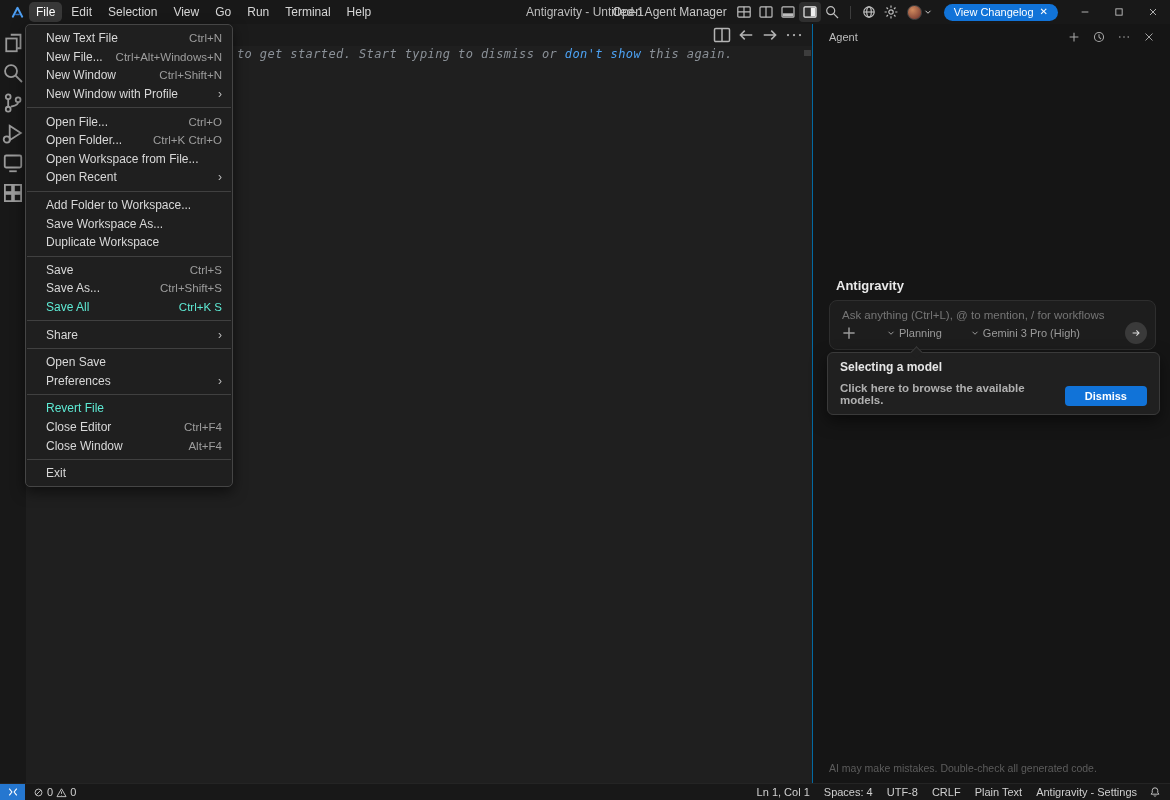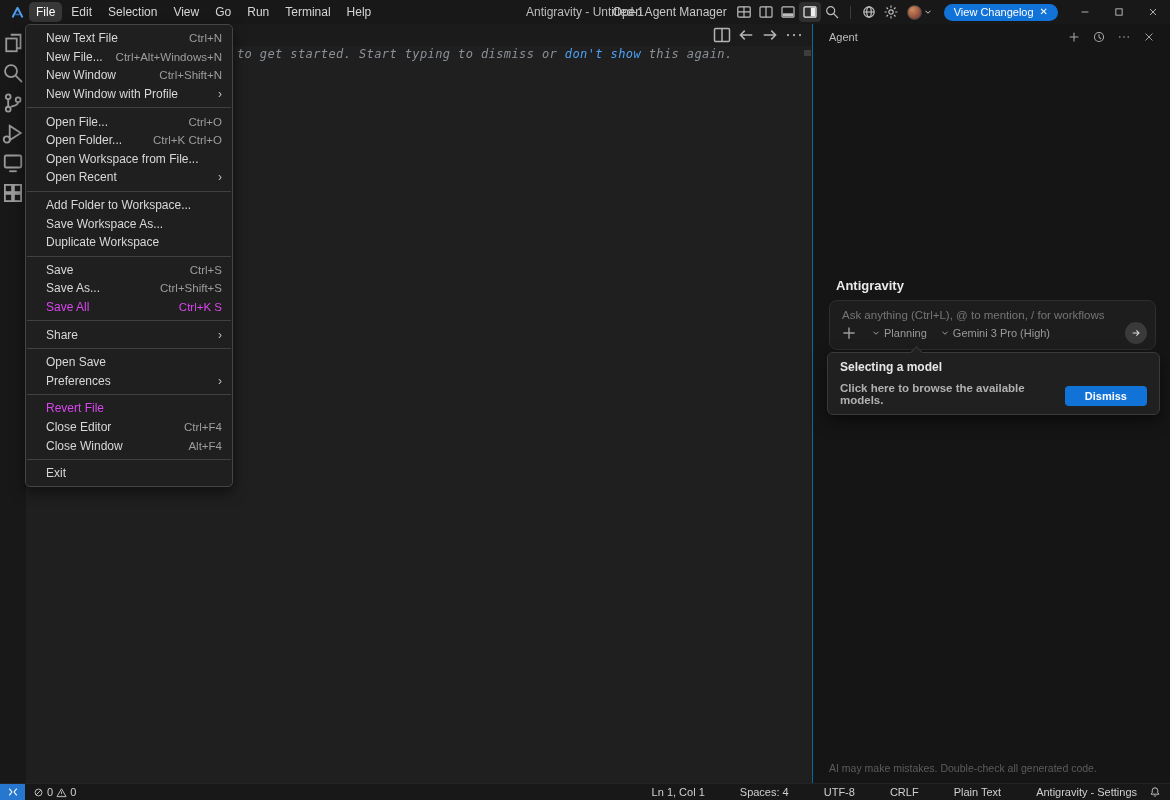--- a/index.html
+++ b/index.html
@@ -50,44 +50,44 @@
 
   
   .agent-panel { position:relative; width:358px; background:#151515; border-left:1px solid #0369a1; font-size:12px; }
   .ap-header { height:26px; display:flex; align-items:center; padding:0 12px 0 16px; }
   .ap-title { font-size:11px; color:#bdbdbd; }
   .ap-header-icons { margin-left:auto; display:flex; align-items:center; gap:7px; color:#a8a8a8; }
   .ap-iconbtn { display:inline-flex; width:18px; height:18px; align-items:center; justify-content:center; }
   .ap-brand { position:absolute; top:254px; left:23px; font-size:13px; font-weight:bold; color:#e9e9e9; }
   .ap-input { position:absolute; top:276px; left:16px; right:14px; height:50px; background:#1d1d1d; border:1px solid #2e2e2e; border-radius:8px; }
   .ap-placeholder { display:block; padding:8px 12px 0; font-size:11.5px; color:#757575; white-space:nowrap; overflow:hidden; }
-  .ap-controls { position:absolute; left:10px; right:8px; bottom:5px; display:flex; align-items:center; gap:13px; color:#9a9a9a; font-size:11px; }
+  .ap-controls { position:absolute; left:10px; right:8px; bottom:5px; display:flex; align-items:center; gap:28px; color:#9a9a9a; font-size:11px; }
   .ap-drop { display:inline-flex; align-items:center; gap:3px; white-space:nowrap; }
   .ap-send { margin-left:auto; width:22px; height:22px; border-radius:50%; background:#3a3a3a; color:#dcdcdc; display:flex; align-items:center; justify-content:center; }
   .ap-popover { position:absolute; top:328px; left:14px; right:10px; min-height:44px; background:#202020; border:1px solid #3a3a3a; border-radius:6px; padding:7px 12px 8px; box-shadow:0 6px 16px rgba(0,0,0,.5); }
   .ap-caret { position:absolute; top:-5px; left:84px; width:9px; height:9px; background:#202020; border-left:1px solid #3a3a3a; border-top:1px solid #3a3a3a; transform:rotate(45deg); }
   .ap-pop-title { font-size:12px; font-weight:bold; color:#e6e6e6; }
   .ap-pop-body { margin-top:8px; font-size:11.5px; color:#b0b0b0; padding-right:88px;font-weight:bold; }
   .ap-dismiss { position:absolute; right:12px; bottom:8px; background:var(--accent,#1173d8); color:#fff; border:none; border-radius:4px; font-size:11px; font-weight:bold; font-family:inherit; padding:4px 20px; }
   .ap-footer { position:absolute; left:16px; right:10px; bottom:9px; font-size:10.5px; color:#5c5c5c; white-space:nowrap; }
 
   
   .menu-dropdown { position:absolute; left:25px; top:24px; width:208px; background:#1f1f1f; border:1px solid #454545; border-radius:5px; box-shadow:0 5px 14px rgba(0,0,0,.55); padding:4px 0; z-index:100; font-size:12px; }
   .menu-row { display:flex; align-items:center; height:18.6px; padding:0 10px 0 20px; color:#d8d8d8; cursor:default; }
   .menu-row .lbl { flex:1; white-space:nowrap; }
   .menu-row .sc { color:#9d9d9d; font-size:11.5px; white-space:nowrap; }
   .menu-row .sub { color:#bdbdbd; font-size:12px; }
-  .menu-row.disabled, .menu-row.disabled .sc { color:#d946ef; }
+  .menu-row.disabled, .menu-row.disabled .sc { color:#5eead4; }
   .menu-sep { height:1px; background:#404040; margin:4px 1px; }
 
   
   .statusbar { height:17px; background:#181818; border-top:1px solid #242424; display:flex; align-items:center; font-size:11px; color:#cfcfcf; }
   .sb-remote { width:25px; height:100%; background:var(--remote,#2577d0); color:#fff; display:flex; align-items:center; justify-content:center; }
   .sb-problems { display:flex; align-items:center; gap:3px; padding:0 8px; }
-  .sb-right { margin-left:auto; display:flex; align-items:center; height:100%;gap:21px; }
+  .sb-right { margin-left:auto; display:flex; align-items:center; height:100%; }
   .sb-item { padding:0 7px; height:100%; display:flex; align-items:center; white-space:nowrap; }
   .sb-bell { padding:0 9px 0 5px; display:flex; align-items:center; height:100%; }
 </style>
 </head>
 <body>
 
 <div class="app">
 
   <header class="titlebar">
     <div class="tb-left">

